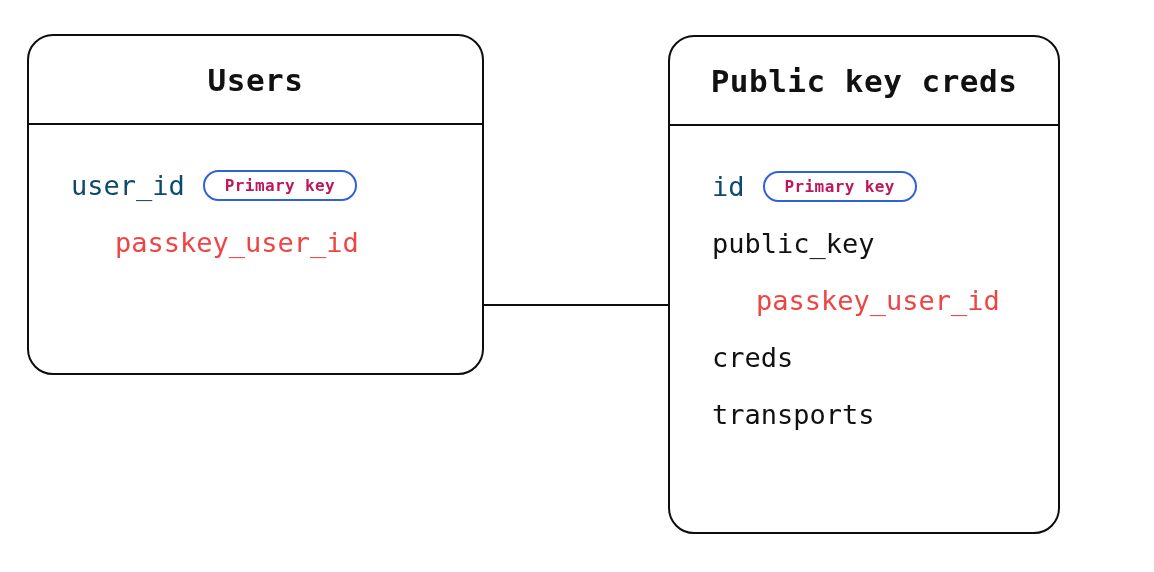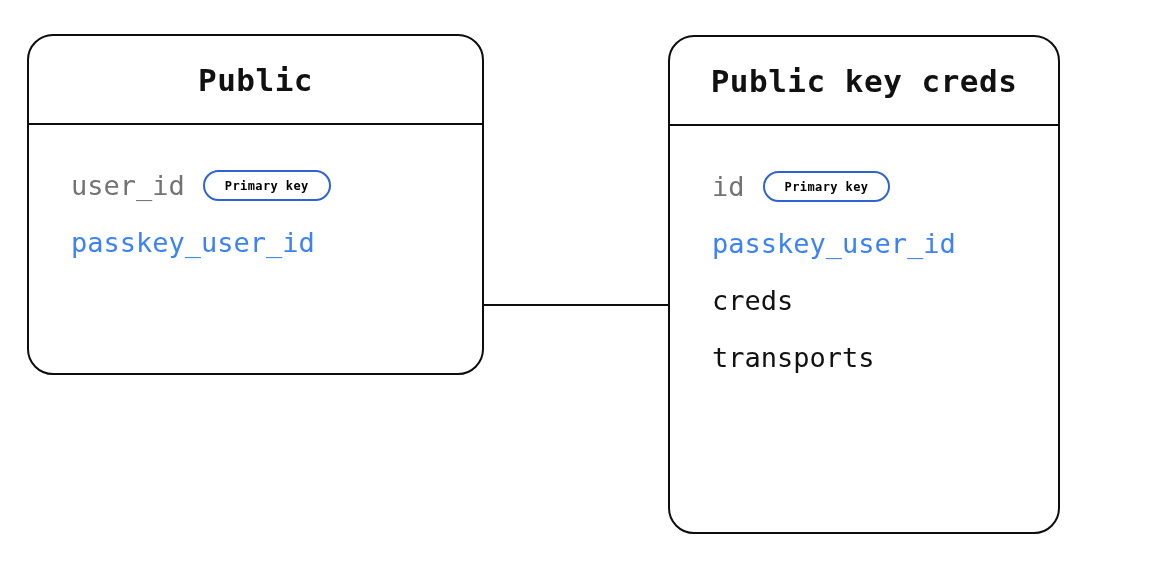--- a/index.html
+++ b/index.html
@@ -70,59 +70,59 @@
     box-sizing: border-box;
   }
 
   .field-name {
     font-family: "DejaVu Sans Mono", "Liberation Mono", monospace;
     font-size: 27px;
     line-height: 1;
     color: #111111;
     white-space: nowrap;
   }
-  .field-name.key   { color: #737373; }
-  .field-name.fk    { color: #3b82f6; }
+  .field-name.key   { color: #0c4a6e; }
+  .field-name.fk    { color: #ef4444; margin-left: 44px; }
   .field-name.plain { color: #111111; }
 
   
   .pk-badge {
     margin-left: 18px;
     box-sizing: border-box;
     height: 31px;
     border: 2px solid #2f62d4;
     border-radius: 16px;
     padding: 0 20px;
     display: inline-flex;
     align-items: center;
     justify-content: center;
   }
   .pk-badge-label {
     font-family: "DejaVu Sans Mono", "Liberation Mono", monospace;
     font-weight: bold;
-    font-size: 12px;
+    font-size: 16px;
     letter-spacing: 0.4px;
-    color: #000000;
+    color: #be185d;
     white-space: nowrap;
     line-height: 1;
   }
 
   
   .connector {
     position: absolute;
     background: #0d0d0d;
   }
 </style>
 </head>
 <body>
 
 <div id="canvas">
     <div class="entity" style="left: 27px; top: 34px; width: 457px; height: 341px;">
       <div class="entity-header">
-        <div class="entity-title">Public</div>
+        <div class="entity-title">Users</div>
       </div>
       <div class="entity-body">
         <div class="field-row">
           <span class="field-name key">user_id</span>
           <span class="pk-badge">
             <span class="pk-badge-label">Primary key</span>
           </span>
         </div>
         <div class="field-row">
           <span class="field-name fk">passkey_user_id</span>
@@ -134,20 +134,23 @@
         <div class="entity-title">Public key creds</div>
       </div>
       <div class="entity-body">
         <div class="field-row">
           <span class="field-name key">id</span>
           <span class="pk-badge">
             <span class="pk-badge-label">Primary key</span>
           </span>
         </div>
         <div class="field-row">
+          <span class="field-name plain">public_key</span>
+        </div>
+        <div class="field-row">
           <span class="field-name fk">passkey_user_id</span>
         </div>
         <div class="field-row">
           <span class="field-name plain">creds</span>
         </div>
         <div class="field-row">
           <span class="field-name plain">transports</span>
         </div>
       </div>
     </div>

